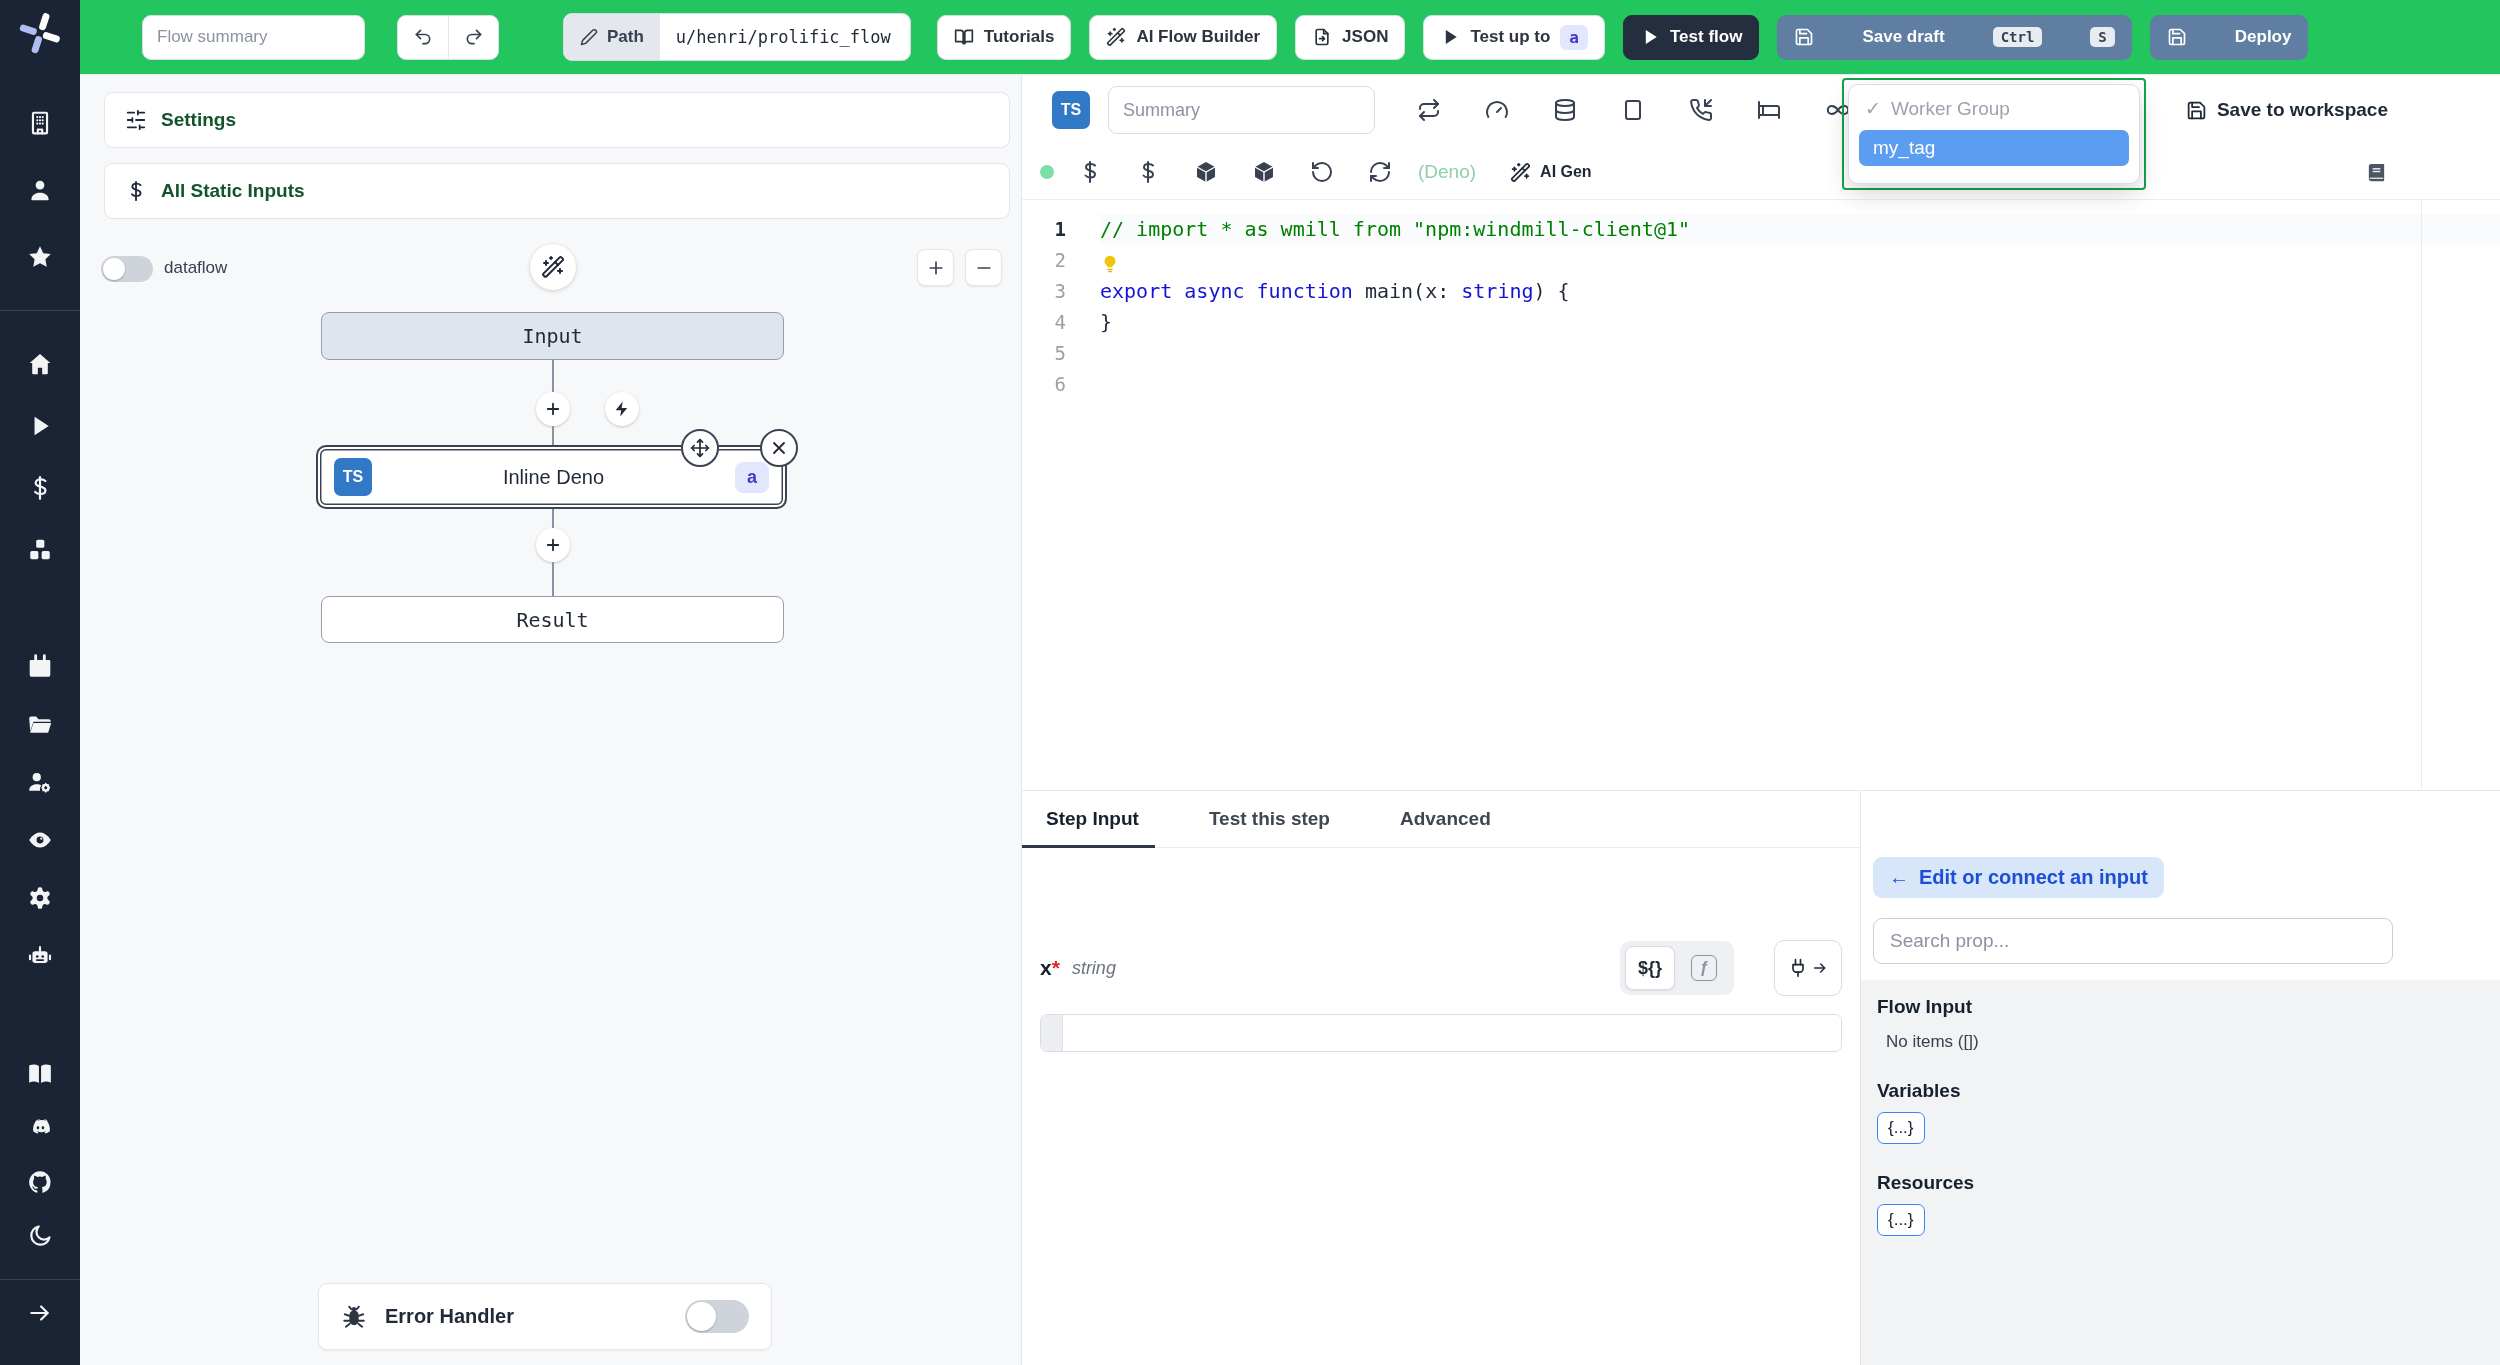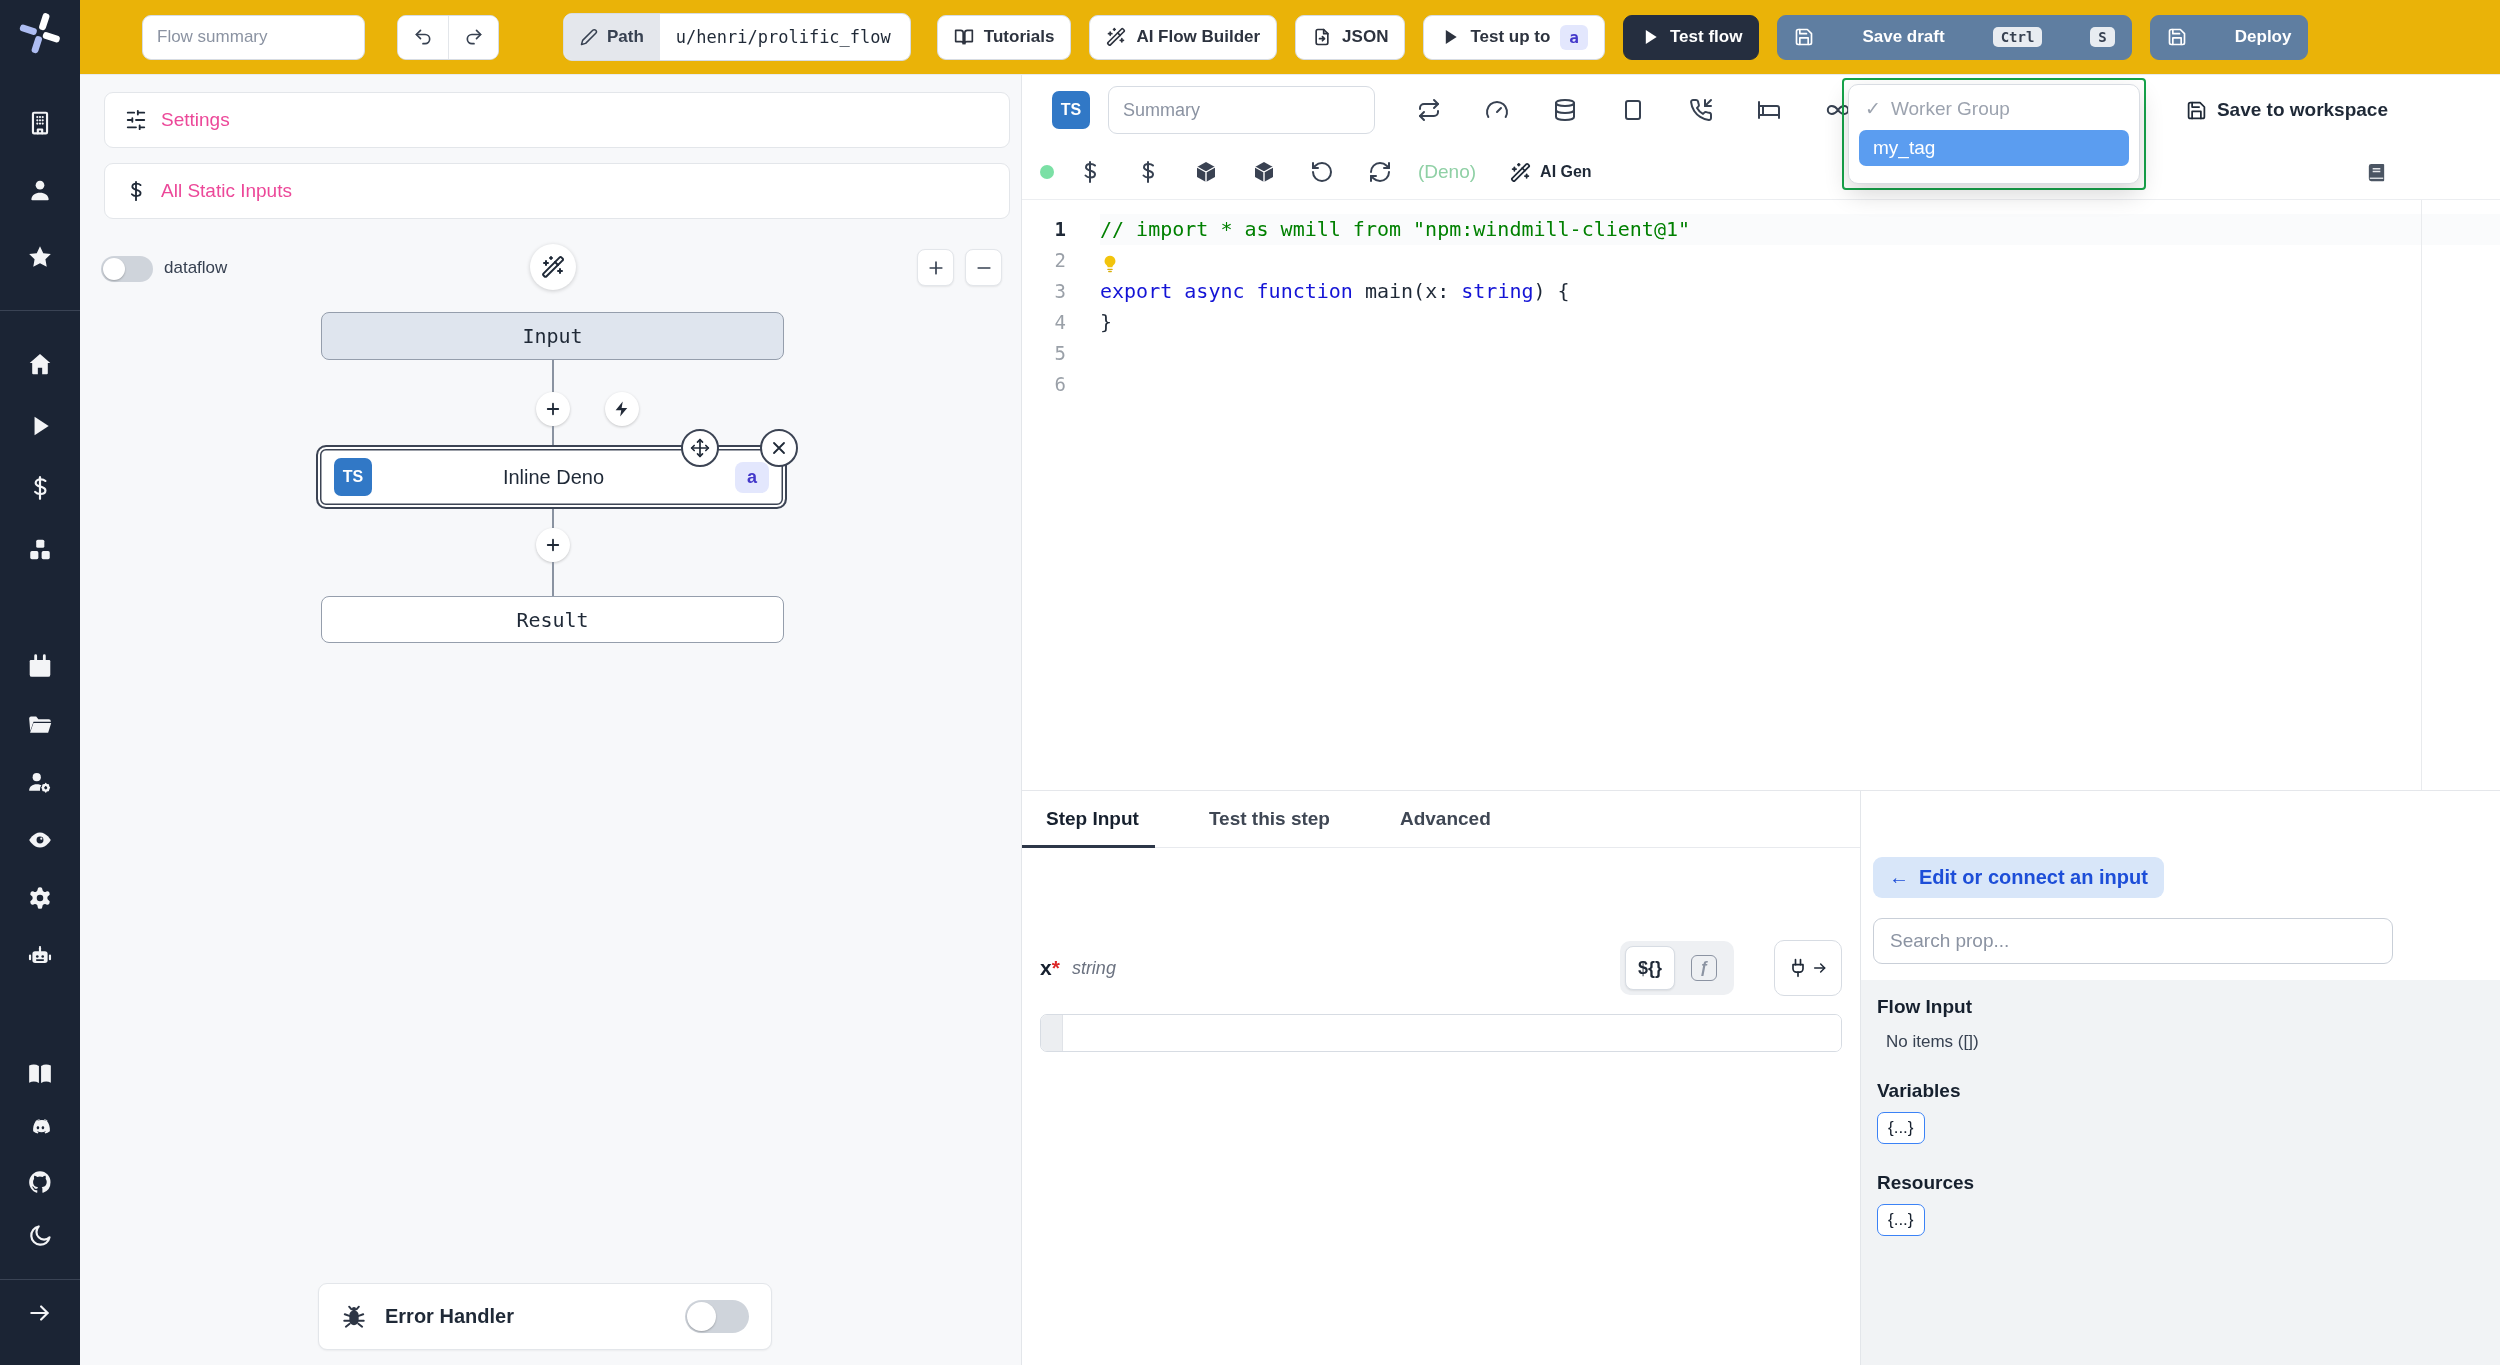--- a/index.html
+++ b/index.html
@@ -16,21 +16,21 @@
   .sb-icon { width:26px; height:26px; color:#f3f4f6; display:block; }
   .g1 { margin-top:54px; gap:41px; }
   .g2 { margin-top:40px; gap:36px; }
   .g3 { margin-top:90px; gap:32px; }
   .g4 { margin-top:92px; gap:28px; }
   .g5 { margin-top:20px; }
   .sep1 { margin-top:40px; }
   .sep2 { margin-top:30px; }
 
   
-  .header { position:absolute; left:80px; top:0; right:0; height:75px; background:#eab308;
+  .header { position:absolute; left:80px; top:0; right:0; height:75px; background:#22c55e;
     border-bottom:1px solid #e8eaee; display:flex; align-items:center;
     padding:0 110px 0 62px; gap:18px; }
   .hdr-input { width:223px; height:45px; border:1px solid #d7dce3; border-radius:9px;
     padding:0 14px; font-size:17px; color:#1f2937; outline:none; }
   .hdr-input::placeholder { color:#8b93a2; }
   .seg-group { display:flex; height:45px; border:1px solid #d7dce3; border-radius:9px;
     overflow:hidden; background:#fff; margin-left:14px; }
   .seg { width:50px; display:flex; align-items:center; justify-content:center; background:#fff; border:none; cursor:pointer; }
   .seg + .seg { border-left:1px solid #e3e6ea; }
   .seg .ic { width:20px; height:20px; color:#374151; }
@@ -55,21 +55,21 @@
     font-size:14px; font-family:"DejaVu Sans Mono", monospace; font-weight:700; }
   .ml-tut { margin-left:8px; }
 
   
   .flow-panel { position:absolute; left:80px; top:75px; width:942px; bottom:0;
     background:#f7f8fa; border-right:1px solid #e3e6ea; }
   .flow-card { position:absolute; left:24px; width:906px; height:56px; background:#fff;
     border:1px solid #e3e6ea; border-radius:9px; display:flex; align-items:center;
     gap:14px; padding:0 20px; cursor:pointer; }
   .flow-card .ic { width:22px; height:22px; color:#1f2937; }
-  .flow-card span.lbl { font-size:19px; font-weight:400; color:#ec4899; }
+  .flow-card span.lbl { font-size:19px; font-weight:700; color:#14532d; }
   .card-settings { top:17px; }
   .card-inputs { top:88px; }
 
   .toggle { position:relative; width:52px; height:26px; border-radius:13px; background:#cfd4db; cursor:pointer; }
   .toggle::after { content:""; position:absolute; left:2px; top:2px; width:22px; height:22px;
     border-radius:50%; background:#fff; box-shadow:0 1px 2px rgba(0,0,0,.25); }
   .tg-dataflow { position:absolute; left:21px; top:181px; }
   .lbl-dataflow { position:absolute; left:84px; top:183px; font-size:17px; color:#374151; }
 
   .circle-btn { position:absolute; background:#fff; border-radius:50%;

